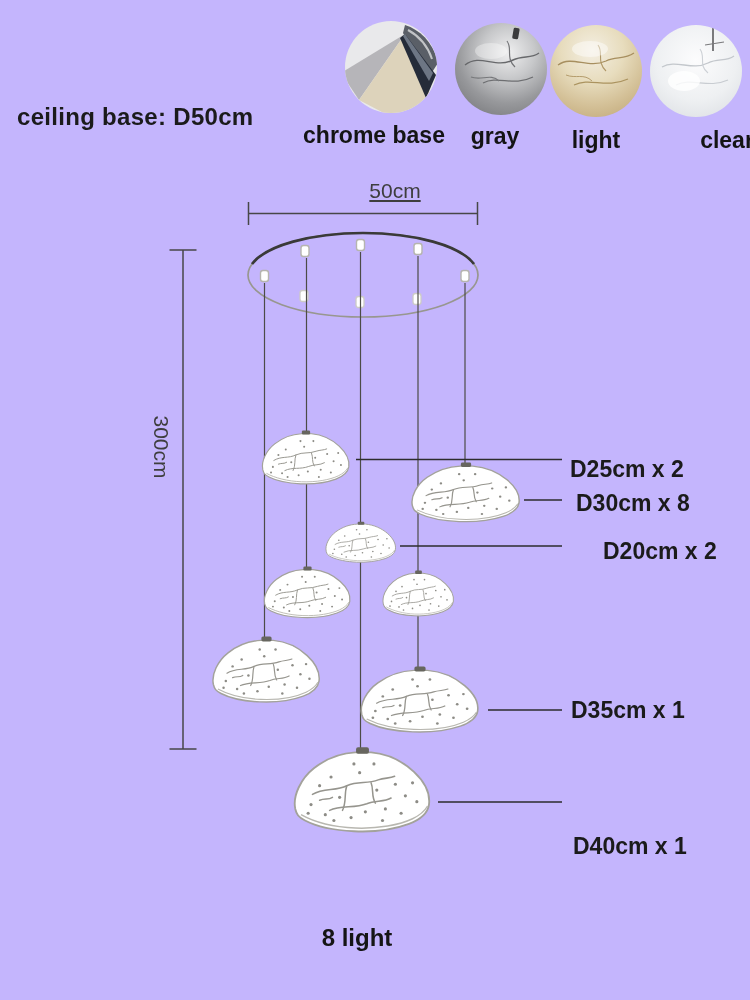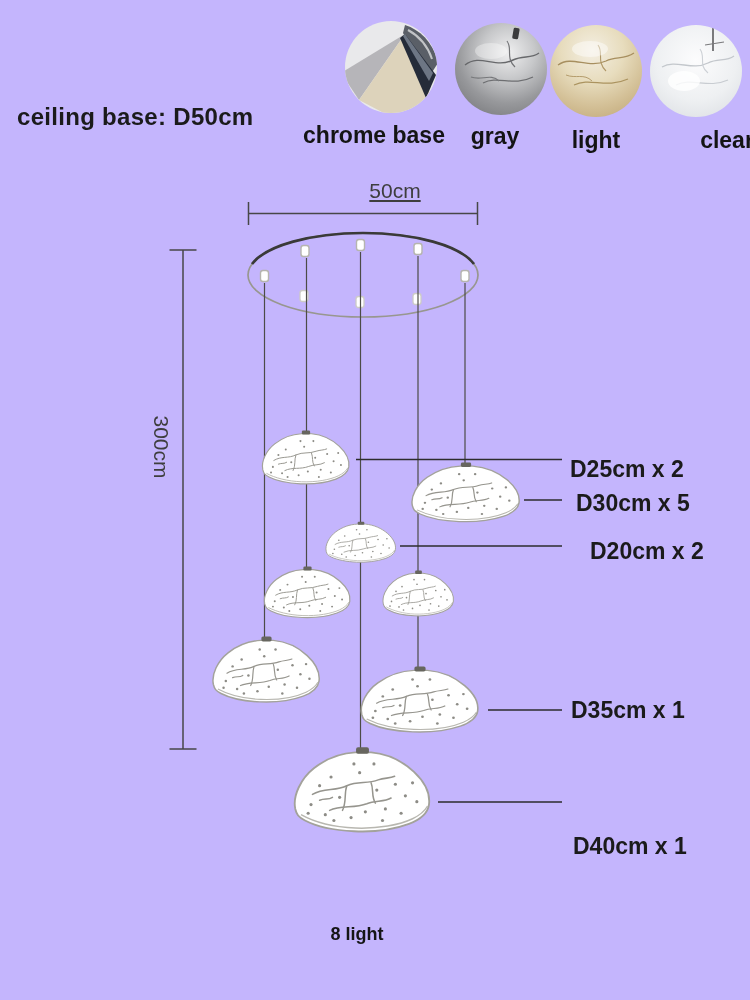--- a/index.html
+++ b/index.html
@@ -39,25 +39,25 @@
   .sh-dot{fill:#8d8c86;}
   .sh-nub{fill:#67665f;}
   
   .dim{font-size:21px;font-weight:400;color:#3e3e3e;white-space:nowrap;}
   .dim50{left:395px;top:179px;transform:translateX(-50%);text-decoration:underline;}
   .dim300{left:161px;top:447px;transform:translate(-50%,-50%) rotate(90deg);}
   
   .size-label{font-size:23px;font-weight:700;color:#1b1b1b;white-space:nowrap;line-height:1;}
   .sl-0{left:570px;top:450px;margin-top:8px;}
   .sl-1{left:576px;top:492px;}
-  .sl-2{left:590px;top:540px;}
+  .sl-2{left:603px;top:540px;}
   .sl-3{left:571px;top:699px;}
   .sl-4{left:573px;top:835px;}
   
-  .footer-label{left:357px;top:924px;transform:translateX(-50%);font-size:18px;font-weight:700;color:#151515;white-space:nowrap;}
+  .footer-label{left:357px;top:924px;transform:translateX(-50%);font-size:24px;font-weight:700;color:#151515;white-space:nowrap;}
 </style>
 </head>
 <body>
 
 <div class="canvas">
 
   <div class="abs spec spec1">ceiling base: D50cm</div>
 
   <div class="swatch sw-chrome">
     <svg viewBox="0 0 92 92">
@@ -189,20 +189,20 @@
       <line class="leader" x1="400" y1="546" x2="562" y2="546"></line>
       <line class="leader" x1="488" y1="710" x2="562" y2="710"></line>
       <line class="leader" x1="438" y1="802" x2="562" y2="802"></line>
     </g>
   </svg>
 
   <div class="abs dim dim50">50cm</div>
   <div class="abs dim dim300">300cm</div>
 
   <div class="abs size-label sl-0">D25cm x 2</div>
-  <div class="abs size-label sl-1">D30cm x 5</div>
+  <div class="abs size-label sl-1">D30cm x 8</div>
   <div class="abs size-label sl-2">D20cm x 2</div>
   <div class="abs size-label sl-3">D35cm x 1</div>
   <div class="abs size-label sl-4">D40cm x 1</div>
 
   <div class="abs footer-label">8 light</div>
 
 </div>
 
 </body></html>

